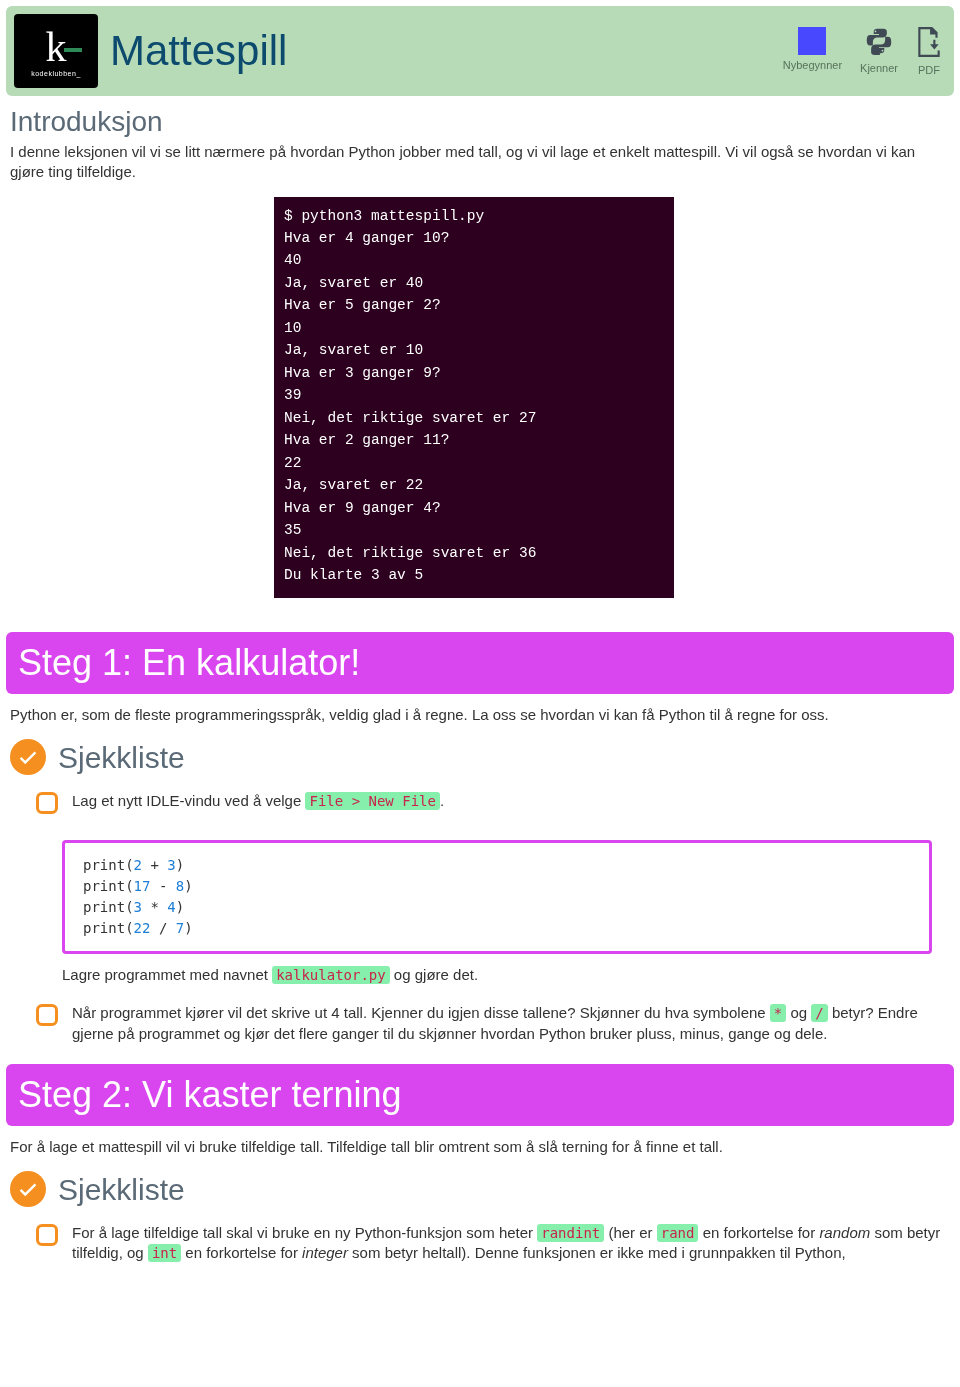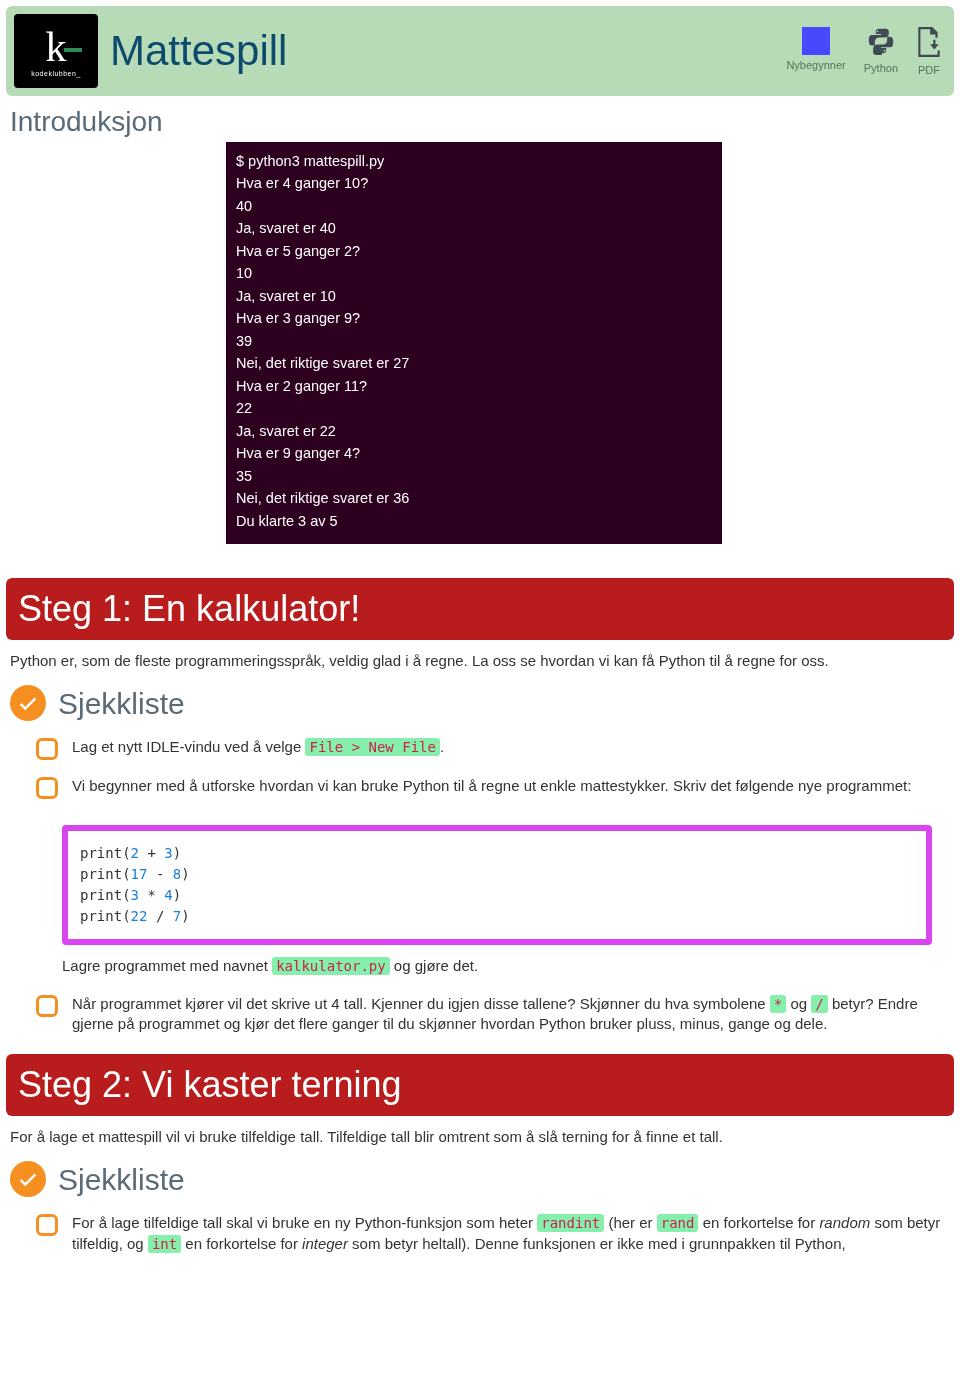--- a/index.html
+++ b/index.html
@@ -88,30 +88,30 @@
     margin-bottom: 4px;
   }
   .intro-p {
     font-size: 15px;
     line-height: 1.35;
     margin-bottom: 14px;
   }
   .terminal {
     background: #2c001e;
     color: #fff;
-    font-family: Liberation Sans, sans-serif;
+    font-family: Liberation Mono, monospace;
     font-size: 14.5px;
     line-height: 1.55;
-    width: 496px;
+    width: 400px;
     margin: 0 auto 18px auto;
     padding: 8px 10px 12px 10px;
     white-space: pre;
   }
   .step-bar {
-    background: #b91c1c;
+    background: #d946ef;
     border-radius: 6px;
     margin: 6px;
     padding: 10px 12px;
   }
   .step-bar h2 {
     color: #fff;
     font-size: 36px;
     font-weight: normal;
   }
   .step-desc {
@@ -160,24 +160,24 @@
   }
   .inline-code {
     font-family: Menlo, Consolas, monospace;
     font-size: 14px;
     color: #c7254e;
     background: #86efac;
     padding: 1px 4px;
     border-radius: 3px;
   }
   .code-block {
-    border: 6px solid #d946ef;
+    border: 3px solid #d946ef;
     border-radius: 4px;
     margin: 12px 0 10px 62px;
-    padding: 12px 12px;
+    padding: 12px 18px;
     font-family: Menlo, Consolas, monospace;
     font-size: 14px;
     line-height: 1.5;
     white-space: pre;
     max-width: 870px;
   }
   .tok-fn   { color: #333; }
   .tok-num  { color: #1c7ed6; }
   .tok-op   { color: #333; }
   .save-line {
@@ -201,36 +201,37 @@
       <div class="level-box"></div>
       <div class="meta-label">Nybegynner</div>
     </div>
     <div class="meta-item">
       <span class="python-icon">
         <svg viewBox="0 0 32 32">
             <path fill="#3f4a54" d="M15 2c-4 0-5 1-5 4v2h6v1H6c-3 0-4 2-4 6s1 6 4 6h3v-4c0-3 2-5 5-5h6c3 0 5-2 5-5V6c0-3-1-4-5-4h-5zm-3 2a1 1 0 110 2 1 1 0 010-2z"></path>
             <path fill="#3f4a54" d="M17 30c4 0 5-1 5-4v-2h-6v-1h10c3 0 4-2 4-6s-1-6-4-6h-3v4c0 3-2 5-5 5h-6c-3 0-5 2-5 5v3c0 3 1 4 5 4h5zm3-2a1 1 0 110-2 1 1 0 010 2z"></path>
           </svg>
       </span>
-      <div class="meta-label">Python</div>
+      <div class="meta-label">Kjenner</div>
     </div>
     <div class="meta-item">
       <span class="pdf-icon">
         <svg viewBox="0 0 24 28">
             <path fill="#3f4a54" d="M4 0h11l5 5v5h-2V7h-5V2H4v24h16v-4h2v6H2V0h2z"></path>
             <path fill="#3f4a54" d="M18 12v4h3l-4 5-4-5h3v-4h2z"></path>
           </svg>
       </span>
       <div class="meta-label">PDF</div>
     </div>
   </div>
 </div>
 
 <div class="section">
   <h2 class="intro-h">Introduksjon</h2>
+  <p class="intro-p">I denne leksjonen vil vi se litt nærmere på hvordan Python jobber med tall, og vi vil lage et enkelt mattespill. Vi vil også se hvordan vi kan gjøre ting tilfeldige.</p>
   <div class="terminal" id="terminal">$ python3 mattespill.py
 Hva er 4 ganger 10?
 40
 Ja, svaret er 40
 Hva er 5 ganger 2?
 10
 Ja, svaret er 10
 Hva er 3 ganger 9?
 39
 Nei, det riktige svaret er 27
@@ -258,24 +259,20 @@
 </div>
 
 <div class="check-items">
   <div class="check-item">
     <div class="cbox"></div>
     <div class="citem-body">
       <span>Lag et nytt IDLE-vindu ved å velge </span><span class="inline-code">File &gt; New File</span><span>.</span>
     </div>
   </div>
 
-  <div class="check-item">
-    <div class="cbox"></div>
-    <div class="citem-body">Vi begynner med å utforske hvordan vi kan bruke Python til å regne ut enkle mattestykker. Skriv det følgende nye programmet:</div>
-  </div>
 </div>
 
 <div class="code-block" id="codeblock1"><span class="tok-fn">print</span>(<span class="tok-num">2</span><span class="tok-op"> + </span><span class="tok-num">3</span>)
 <span class="tok-fn">print</span>(<span class="tok-num">17</span><span class="tok-op"> - </span><span class="tok-num">8</span>)
 <span class="tok-fn">print</span>(<span class="tok-num">3</span><span class="tok-op"> * </span><span class="tok-num">4</span>)
 <span class="tok-fn">print</span>(<span class="tok-num">22</span><span class="tok-op"> / </span><span class="tok-num">7</span>)</div>
 
 <p class="save-line">
   <span>Lagre programmet med navnet </span><span class="inline-code">kalkulator.py</span><span> og gjøre det.</span>
 </p>

